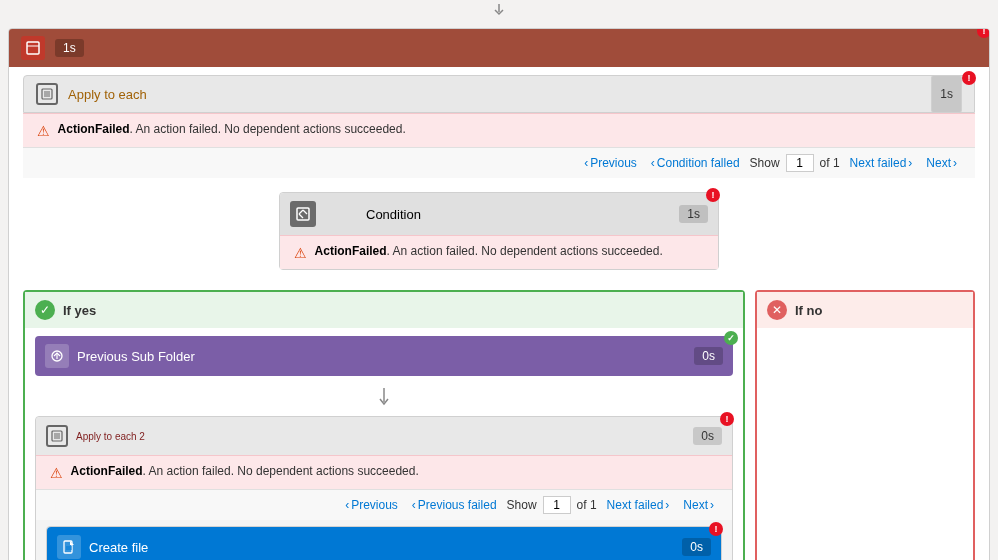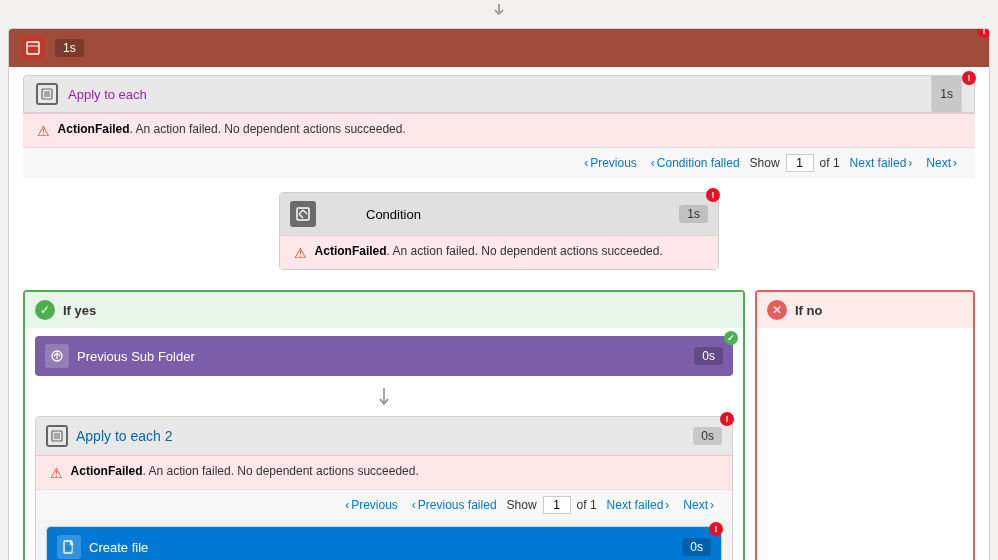--- a/index.html
+++ b/index.html
@@ -66,21 +66,21 @@
       width: 22px; height: 22px;
       border: 2px solid #666;
       border-radius: 3px;
       display: flex; align-items: center; justify-content: center;
       margin-right: 10px;
       flex-shrink: 0;
     }
     .apply-bar .apply-title {
       flex: 1;
       font-size: 13px;
-      color: #a21caf;
+      color: #a16207;
     }
     .apply-bar .duration-badge {
       background: #c8c8c8;
       padding: 2px 8px;
       border-radius: 3px;
       font-size: 12px;
       color: #333;
     }
     .apply-bar .error-dot {
       width: 14px; height: 14px;
@@ -334,22 +334,22 @@
       border: 2px solid #666;
       border-radius: 3px;
       display: flex; align-items: center; justify-content: center;
       margin-right: 8px;
       flex-shrink: 0;
       color: #555;
       font-size: 10px;
     }
     .apply2-title {
       flex: 1;
-      font-size: 14px;
-      color: #0369a1;
+      font-size: 10px;
+      color: #7f1d1d;
     }
     .apply2-duration {
       background: #c8c8c8;
       padding: 2px 8px;
       border-radius: 3px;
       font-size: 12px;
       color: #333;
     }
     .apply2-error-dot {
       width: 14px; height: 14px;

